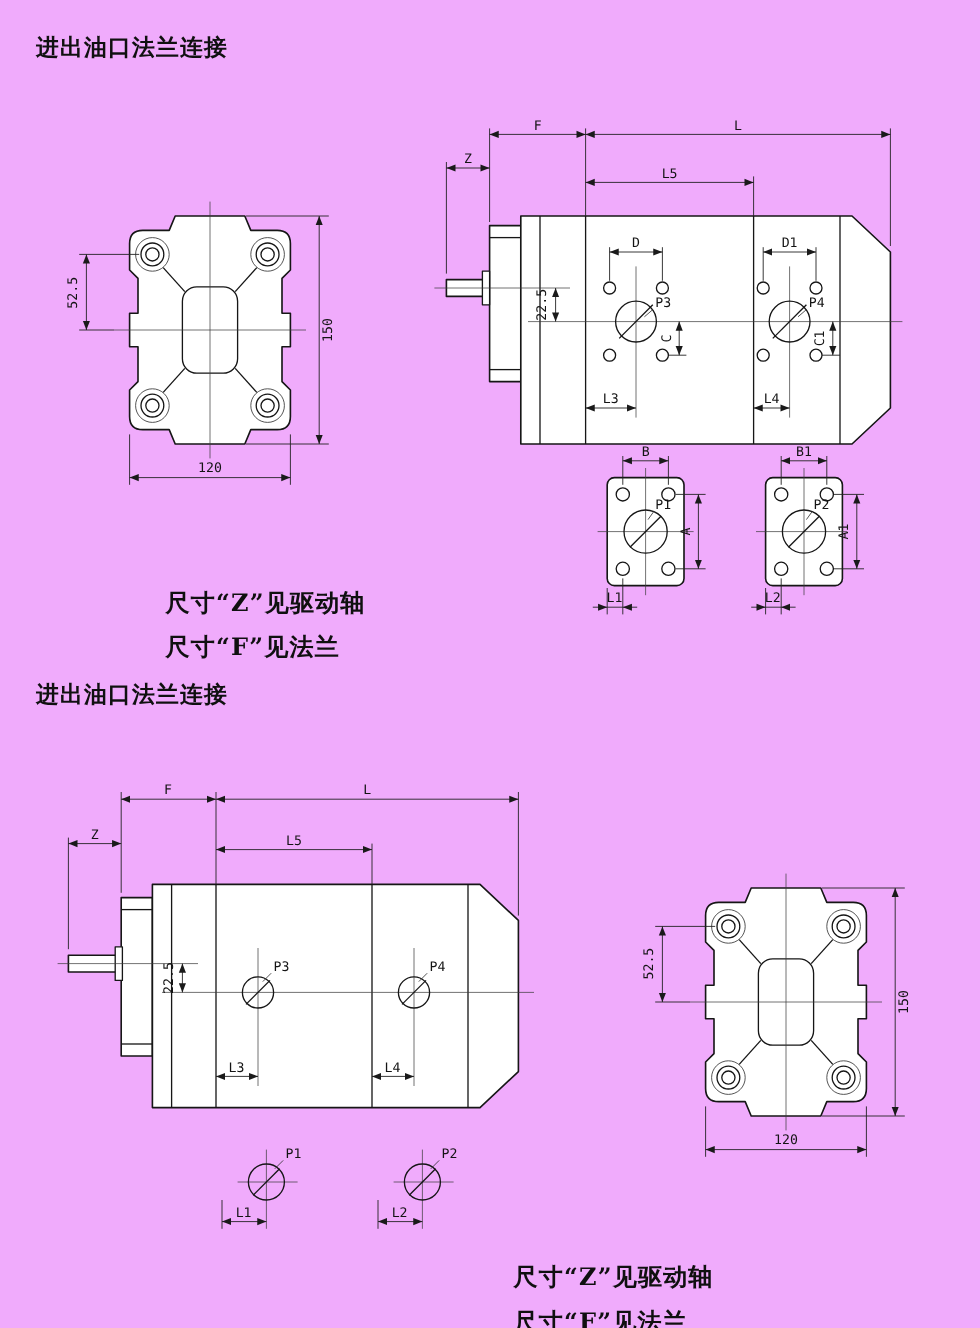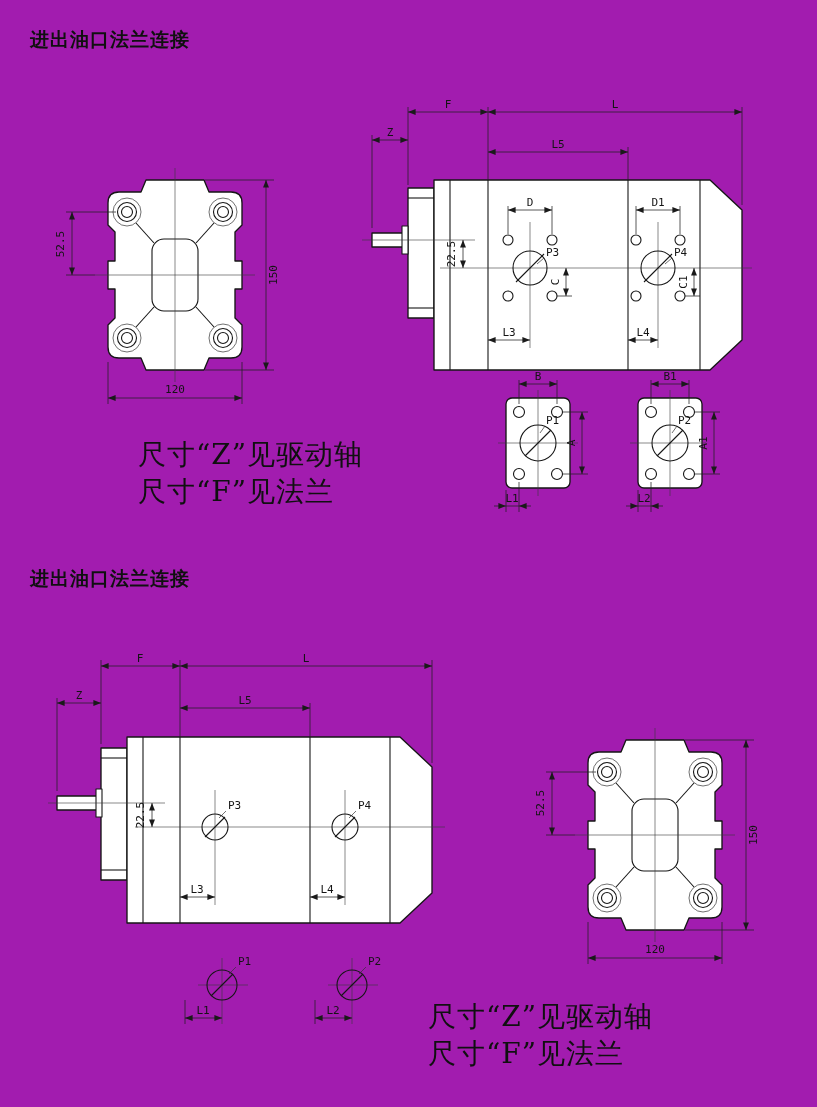--- a/index.html
+++ b/index.html
@@ -1,19 +1,19 @@
 <!DOCTYPE html>
 <html><head>
 <meta charset="utf-8">
 <style>
   * { margin:0; padding:0; box-sizing:border-box; }
   body { background:#e9e9e9; font-family:"Liberation Sans",sans-serif; }
-  #page { position:relative; width:817px; height:1107px; background:#a21caf; overflow:hidden; margin:0 auto; }
+  #page { position:relative; width:817px; height:1107px; background:#f0abfc; overflow:hidden; margin:0 auto; }
   .sec-title { position:absolute; font-family:"DejaVu Serif","Liberation Serif",serif; font-weight:700; font-size:19px; color:#101010; letter-spacing:1px; white-space:nowrap; }
-  .note { position:absolute; font-family:"DejaVu Serif","Liberation Serif",serif; font-weight:400; font-size:28px; color:#101010; line-height:37px; letter-spacing:1px; white-space:nowrap; }
+  .note { position:absolute; font-family:"DejaVu Serif","Liberation Serif",serif; font-weight:700; font-size:20px; color:#101010; line-height:37px; letter-spacing:1px; white-space:nowrap;margin-top:48px; }
   svg.drawing { position:absolute; left:0; top:0; }
   svg text { font-family:"DejaVu Sans Mono","Liberation Mono",monospace; font-size:11px; fill:#141414; stroke:none; }
   .dims line { stroke:#222222; stroke-width:.75; fill:none; }
   .draw line, .draw path, .draw rect, .draw circle { stroke:#161616; stroke-width:1.1; fill:none; stroke-linejoin:round; }
   .draw .hv { fill:#ffffff; stroke-width:1.35; }
   .draw .fw { fill:#ffffff; }
   .draw .cl { stroke:#3a3a3a; stroke-width:.6; }
   .draw .thin { stroke:#333333; stroke-width:.7; }
 </style>
 </head>

